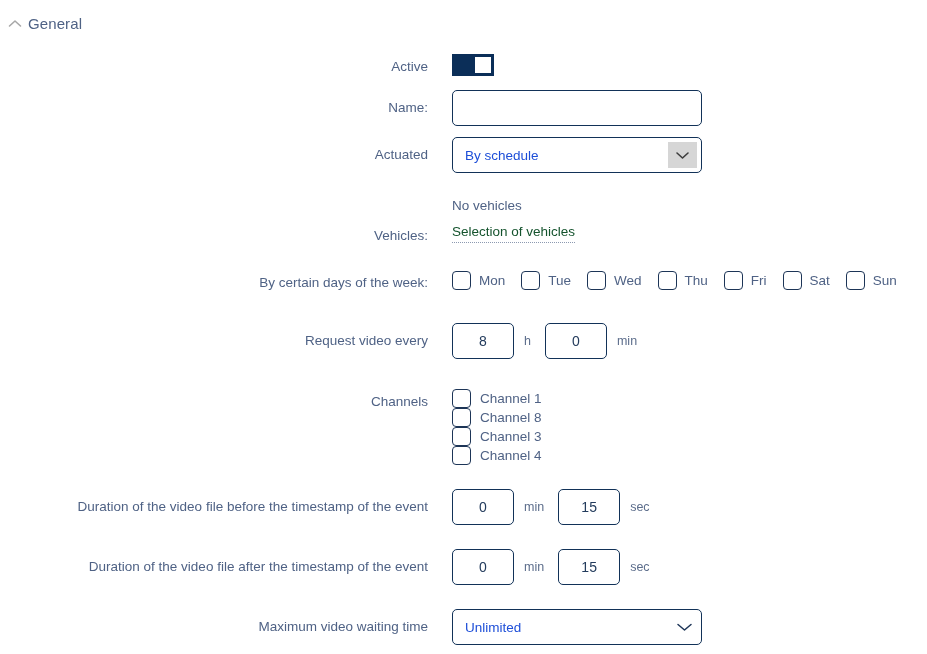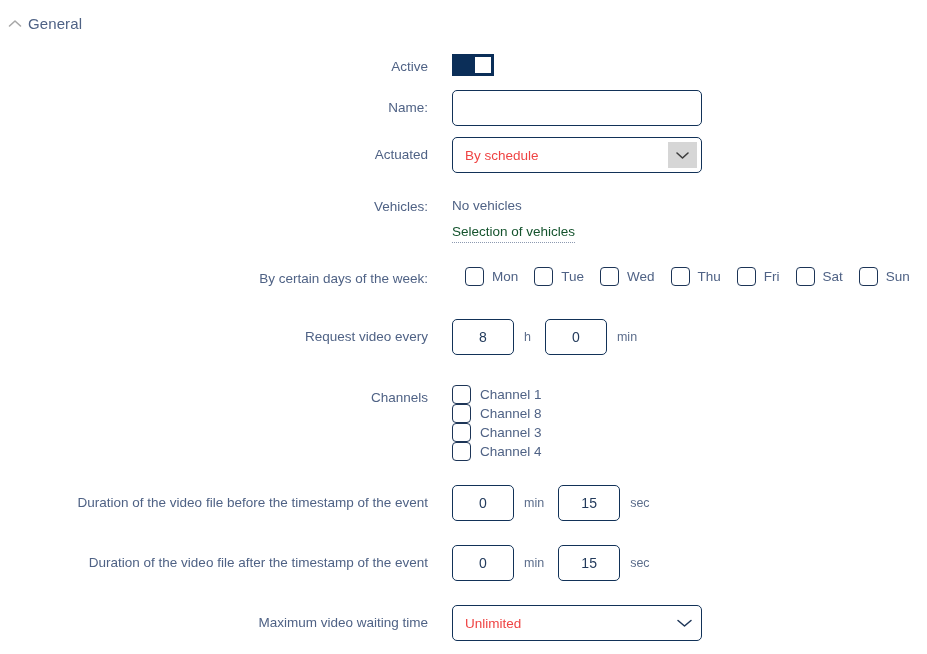--- a/index.html
+++ b/index.html
@@ -108,21 +108,21 @@
     width: 250px; height: 36px;
     border: 1.5px solid #123258;
     border-radius: 5px;
     background: #fff;
     display: flex;
     align-items: center;
     cursor: pointer;
   }
   .select-box .sel-val {
     font-size: 13.5px;
-    color: #ef4444;
+    color: #1d4ed8;
     padding-left: 12px;
     flex: 1 1 auto;
     white-space: nowrap;
     overflow: hidden;
   }
   .sel-btn {
     width: 29px; height: 26px;
     margin-right: 4px;
     background: #d6d6d6;
     display: flex;
@@ -133,21 +133,21 @@
   .sel-plain {
     width: 34px;
     display: flex;
     align-items: center;
     justify-content: center;
     flex: 0 0 34px;
   }
 
   
   .row-vehicles { min-height: 28px; }
-  .row-vehicles .lbl { line-height: 22px; }
+  .row-vehicles .lbl { line-height: 22px; margin-top: 29px; }
   .veh-col { display: flex; flex-direction: column; gap: 6px; }
   .veh-text {
     font-size: 13.5px;
     color: #4f6285;
     line-height: 20px;
   }
   .veh-link {
     font-size: 13.5px;
     color: #14532d;
     line-height: 20px;
@@ -172,21 +172,21 @@
     color: #4f6285;
     white-space: nowrap;
   }
   .cbx-group {
     display: flex;
     align-items: center;
     gap: 8px;
     margin-right: 16px;
   }
 
-  .row-days { height: 40px; gap: 13px; }
+  .row-days { height: 40px; }
   .row-days .lbl { line-height: 22px; padding-top: 1px; }
   .row-days .ctl { align-items: flex-end; }
 
   
   .num-input {
     width: 62px; height: 36px;
     border: 1.5px solid #123258;
     border-radius: 5px;
     background: #fff;
     font-family: "Liberation Sans", sans-serif;

